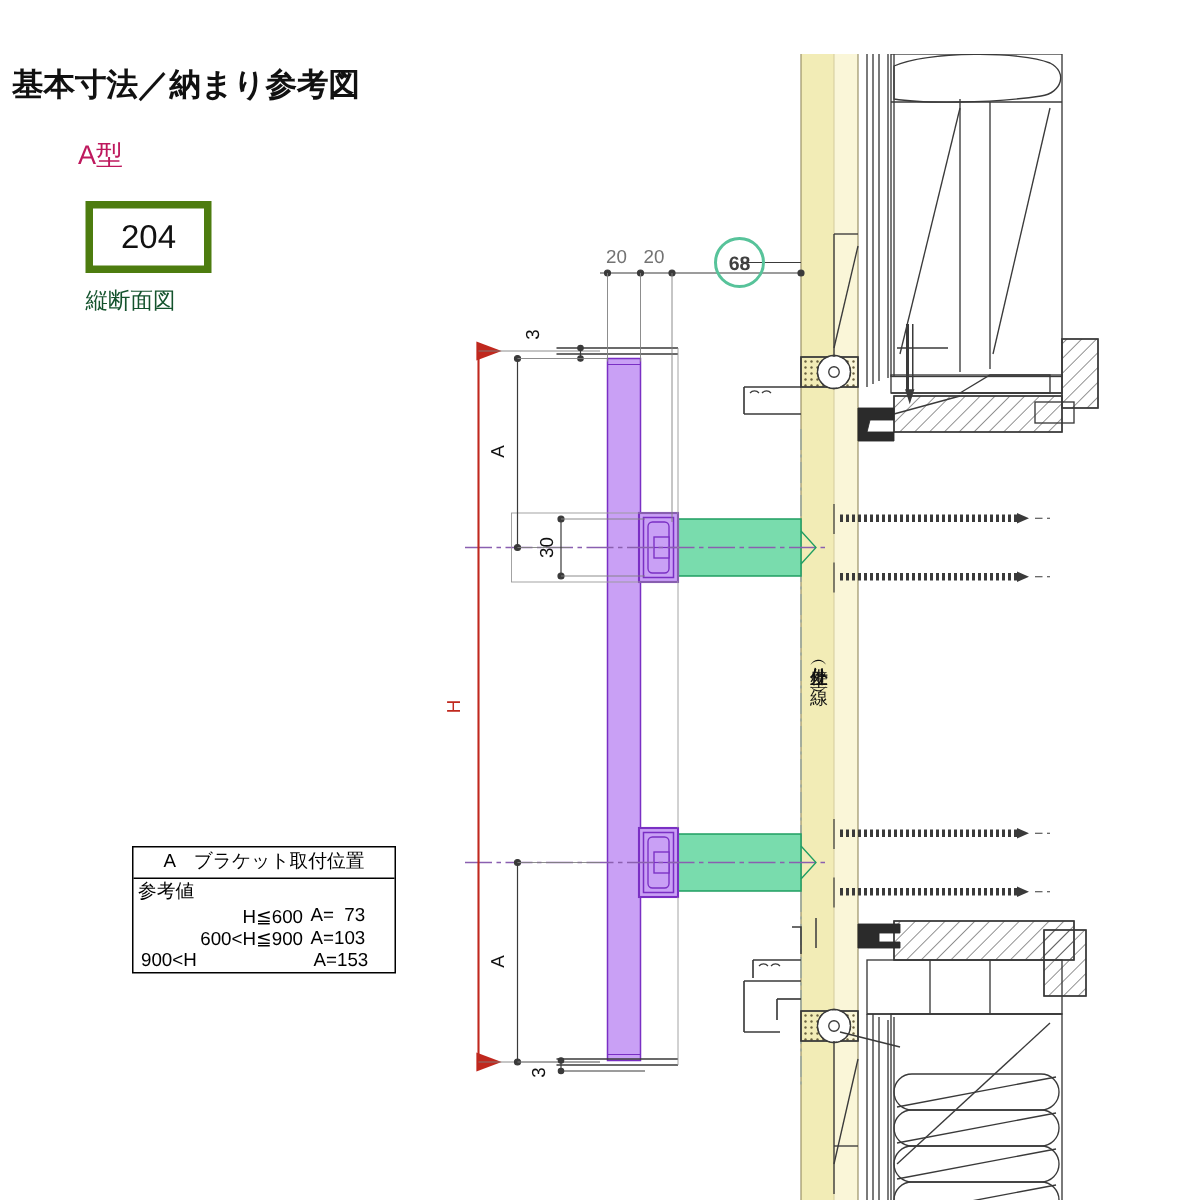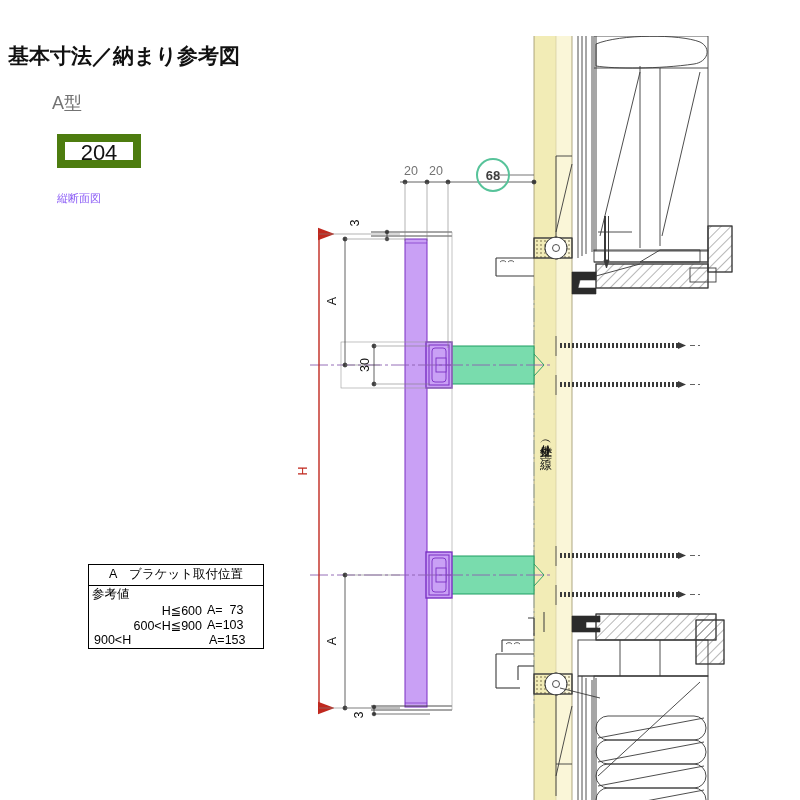--- a/index.html
+++ b/index.html
@@ -2,25 +2,25 @@
 <html><head>
 <meta charset="utf-8">
 <style>
   html,body{margin:0;padding:0;background:#ffffff;}
   body{width:800px;height:800px;overflow:hidden;
        font-family:"Liberation Sans","DejaVu Sans",sans-serif;color:#111;}
   #root{position:relative;width:800px;height:800px;margin-top:36px;}
 
   
   .title{position:absolute;left:8px;top:6px;font-size:21px;font-weight:bold;letter-spacing:0px;color:#111;white-space:nowrap;}
-  .subtitle{position:absolute;left:52px;top:55px;font-size:18px;color:#737373;}
-  .codebox{position:absolute;left:57px;top:98px;width:84px;height:34px;border:8px solid #4d7c0f;
-           box-sizing:border-box;display:flex;align-items:flex-start;justify-content:center;background:#fff;}
+  .subtitle{position:absolute;left:52px;top:55px;font-size:18px;color:#be185d;}
+  .codebox{position:absolute;left:57px;top:98px;width:84px;height:48px;border:5px solid #4d7c0f;
+           box-sizing:border-box;display:flex;align-items:center;justify-content:center;background:#fff;}
   .codebox span{font-size:22px;color:#111;line-height:1;}
-  .sectionlabel{position:absolute;left:57px;top:155px;font-size:11px;color:#8b5cf6;}
+  .sectionlabel{position:absolute;left:57px;top:155px;font-size:15px;color:#14532d;}
 
   
   .reftable{position:absolute;left:88px;top:528px;width:176px;border:1px solid #000;background:#fff;
             font-size:12.5px;color:#000;box-sizing:border-box;}
   .reftable .hdr{border-bottom:1px solid #000;text-align:center;padding:1px 0 2px 0;letter-spacing:0px;}
   .reftable .body{padding:0 0 1px 0;}
   .reftable .r{padding:0 3px;white-space:nowrap;display:flex;}
   .reftable .r .cond{display:inline-block;text-align:right;}
   .reftable .r .val{display:inline-block;margin-left:5px;white-space:pre;}
   .reftable .r0 .cond{width:100%;text-align:left;}

